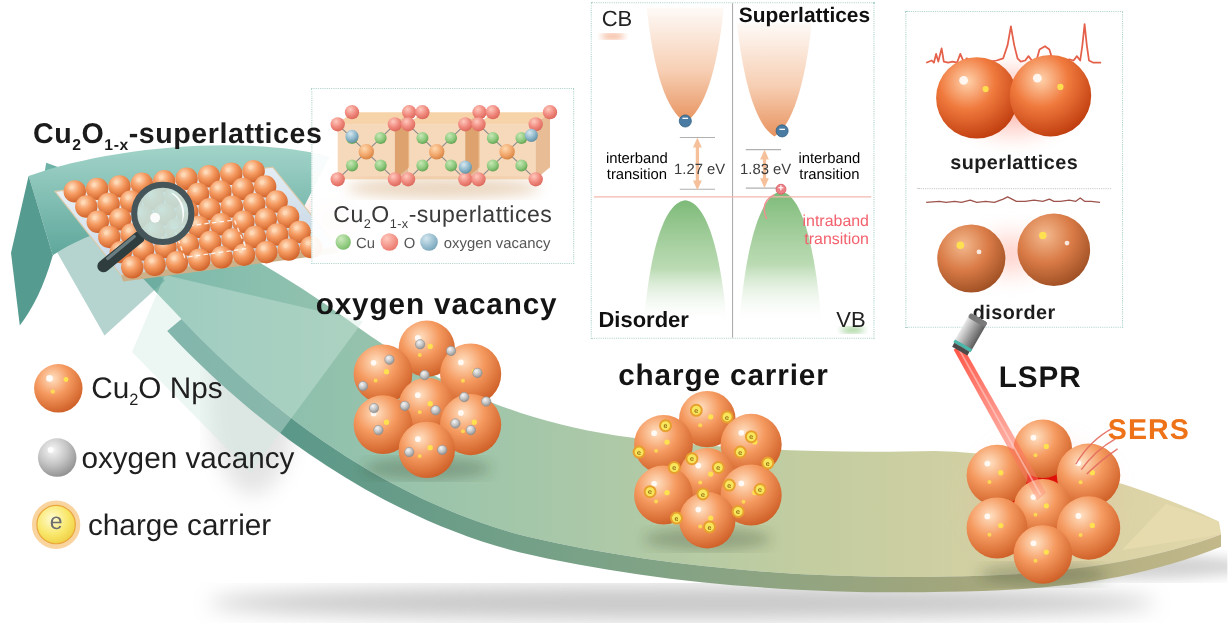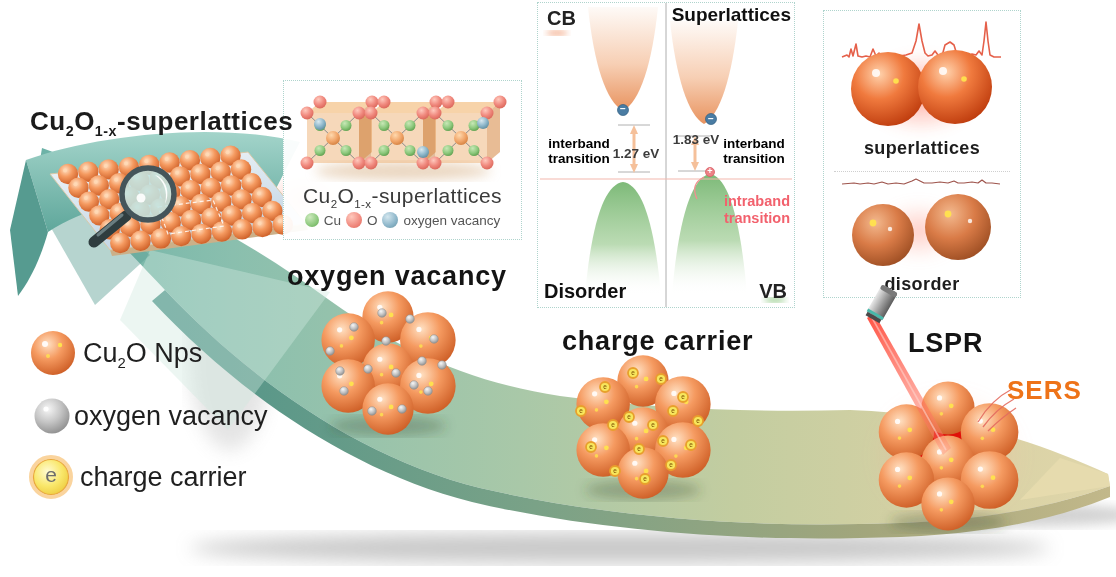--- a/index.html
+++ b/index.html
@@ -20,31 +20,31 @@
   #crystal-caption{position:absolute;left:0;top:103px;width:100%;text-align:center;
      font-size:21px;color:#3a3a3a;letter-spacing:.4px;}
   #crystal-legend{position:absolute;left:0;top:131px;width:100%;display:flex;
      justify-content:center;align-items:center;gap:5px;font-size:13.5px;color:#555;}
   .cdot{display:inline-block;border-radius:50%;}
   .cdot.g{width:14px;height:14px;background:radial-gradient(circle at 35% 30%,#cde9bd,#8cc87c 60%,#61a44f);}
   .cdot.r{width:16px;height:16px;background:radial-gradient(circle at 35% 30%,#ffc9bd,#f0897e 60%,#dd6355);}
   .cdot.b{width:16px;height:16px;background:radial-gradient(circle at 35% 30%,#d3e6ee,#8ab4c8 60%,#64929f);}
   
   #band-panel{left:537px;top:2px;width:256px;height:304px;background:#fff;}
-  #band-panel .t{position:absolute;font-weight:bold;}
+  #band-panel .t{position:absolute;}
   #band-cb{left:9px;top:4px;font-size:20px;color:#222;}
   #band-sl{right:3px;top:1px;font-size:19px;font-weight:700;color:#101010;}
   #band-dis{left:6px;bottom:4px;font-size:20px;font-weight:700;color:#101010;}
   #band-vb{right:7px;bottom:4px;font-size:20px;color:#222;}
   .interband{font-size:13.5px;color:#000000;line-height:1.12;text-align:center;}
   #ib-l{left:4px;top:133px;width:74px;}
   #ib-r{left:179px;top:133px;width:74px;}
   .gap{font-size:13.5px;color:#3c3c3c;text-align:center;}
   #gap-l{left:70px;top:143px;width:56px;}
-  #gap-r{left:131px;top:129px;width:54px;text-align:center;}
+  #gap-r{left:131px;top:143px;width:54px;text-align:center;}
   #intra{left:160px;top:190px;width:92px;font-size:14.5px;color:#f2616d;line-height:1.15;text-align:right;}
   .carrier-sym{position:absolute;color:#fff;text-align:center;font-weight:700;}
   
   #sers-panel{left:823px;top:10px;width:196px;height:286px;background:#fff;}
   #sp-sl{position:absolute;left:0;top:127px;width:100%;text-align:center;font-size:18px;font-weight:700;color:#1d1d1d;letter-spacing:.4px;}
   #sp-dis{position:absolute;left:0;top:263px;width:100%;text-align:center;font-size:18px;font-weight:700;color:#1d1d1d;letter-spacing:.4px;}
   #sp-div{position:absolute;left:5%;top:160px;width:90%;border-top:1px dotted #cfcfcf;}
   
   .leg-label{position:absolute;font-size:27px;color:#1f1f1f;}
   #leg1{left:83px;top:338px;}

